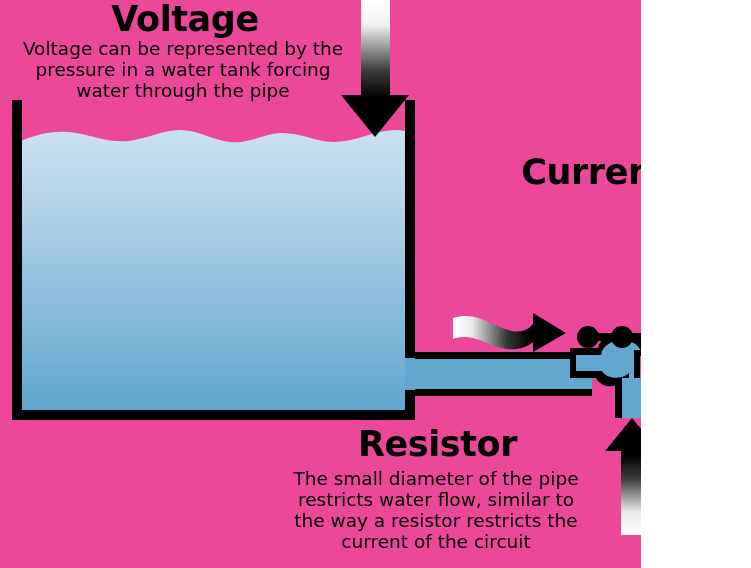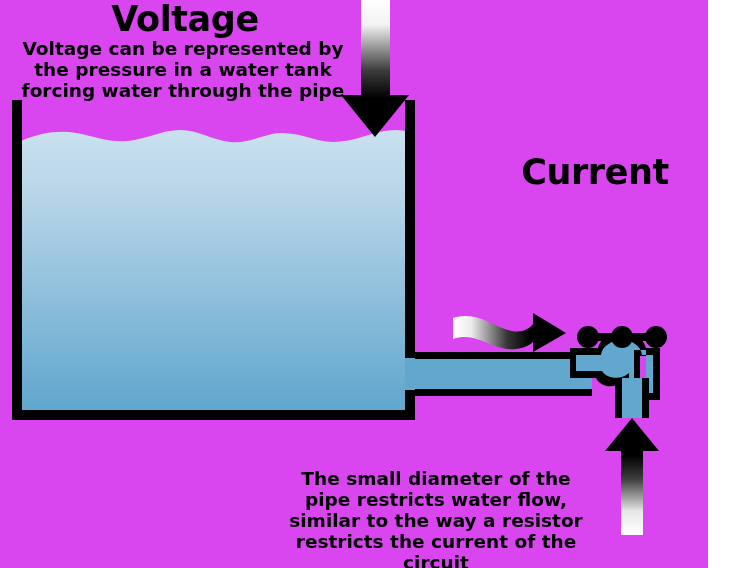--- a/index.html
+++ b/index.html
@@ -2,39 +2,39 @@
 <html><head>
 <meta charset="utf-8">
 <style>
   html, body {
     margin: 0;
     padding: 0;
     background: #ffffff;
   }
   #canvas {
     position: relative;
-    width: 708px;
+    width: 641px;
     height: 568px;
-    background: #d946ef;
+    background: #ec4899;
     overflow: hidden;
     font-family: "DejaVu Sans", sans-serif;
   }
 
   
   .heading {
     position: absolute;
     font-weight: bold;
     color: #000000;
     text-align: center;
     line-height: 1.0;
     white-space: nowrap;
   }
   .body-text {
     position: absolute;
-    font-weight: bold;
+    font-weight: normal;
     color: #000000;
     text-align: center;
     line-height: 1.14;
   }
 
   #voltage-title {
     left: 20px;
     top: 2px;
     width: 330px;
     font-size: 35px;
@@ -235,15 +235,16 @@
                L 621 451
                L 605 451 Z"></path>
     </g>
   </svg>
 
   <div class="heading" id="voltage-title">Voltage</div>
   <div class="body-text" id="voltage-desc">Voltage can be represented by the pressure in a water tank forcing water through the pipe</div>
 
   <div class="heading" id="current-title">Current</div>
 
+  <div class="heading" id="resistor-title">Resistor</div>
   <div class="body-text" id="resistor-desc">The small diameter of the pipe restricts water flow, similar to the way a resistor restricts the current of the circuit</div>
 
 </div>
 
 </body></html>

